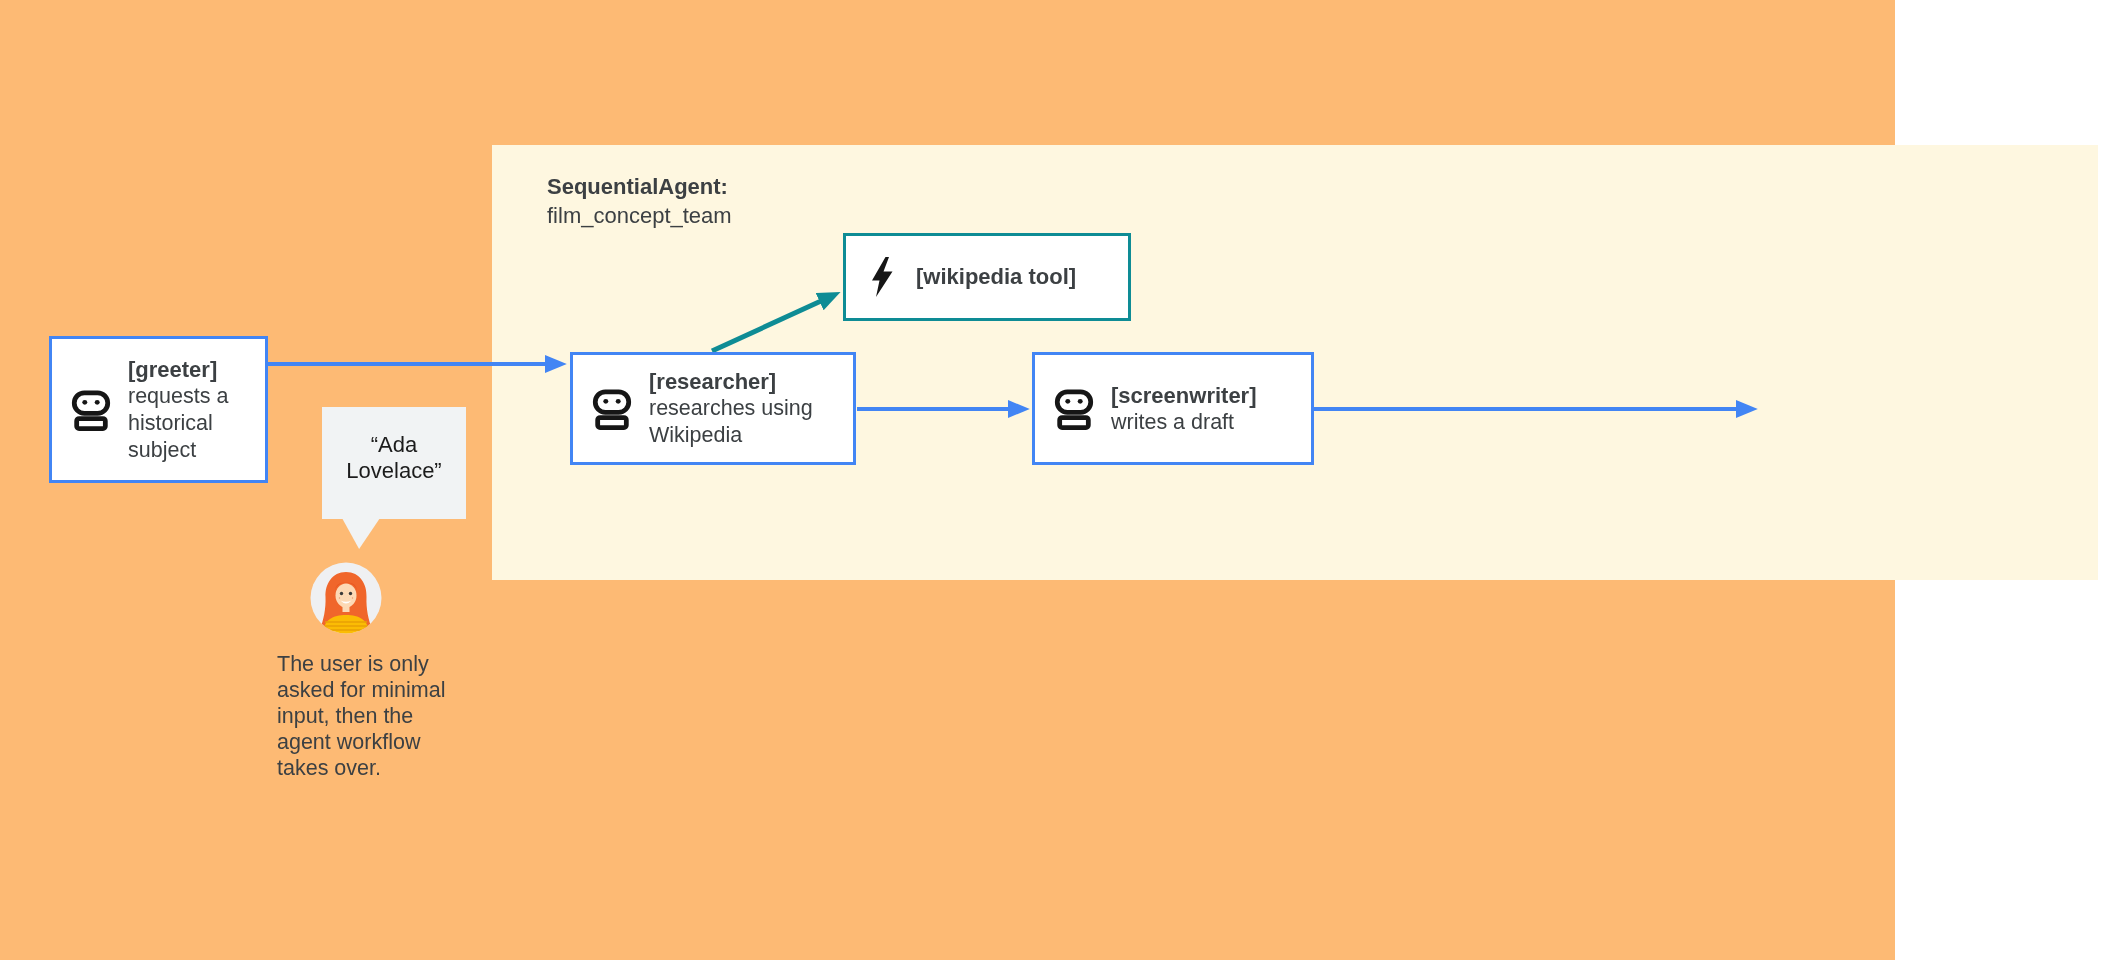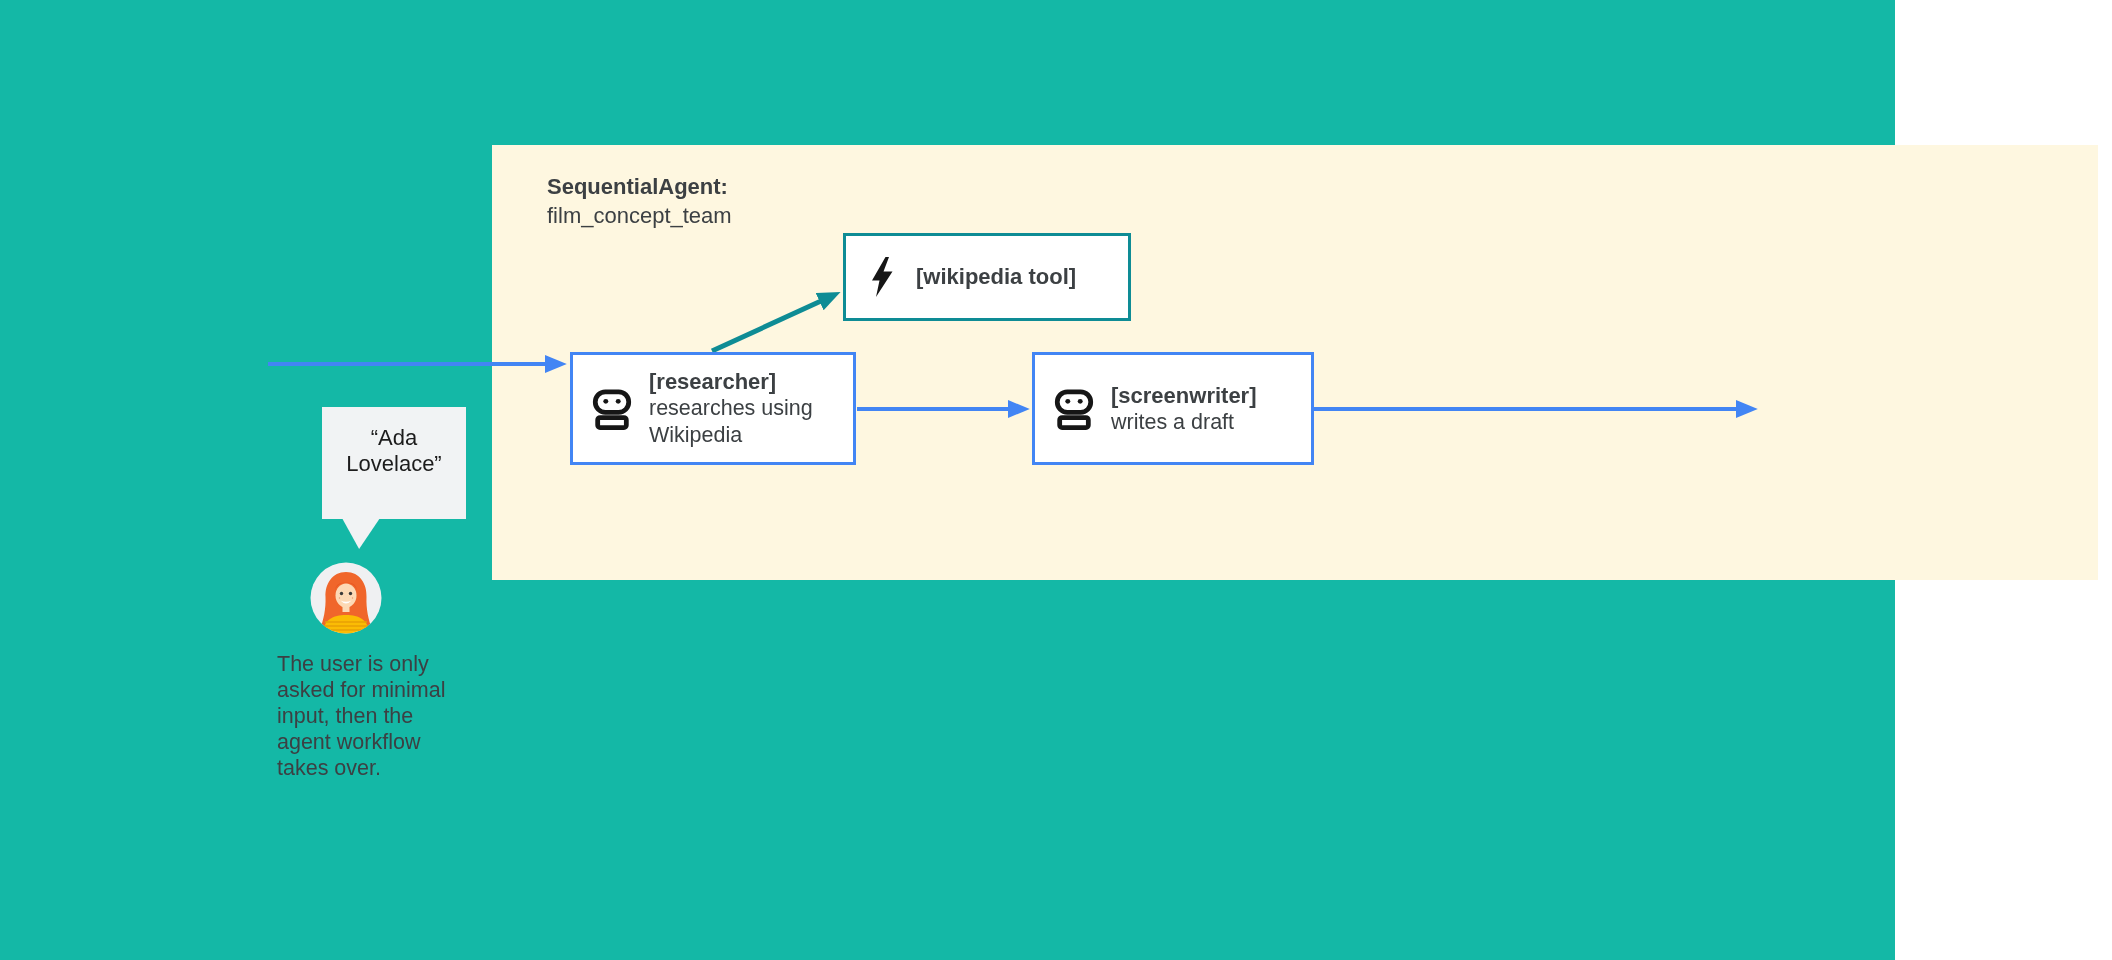--- a/index.html
+++ b/index.html
@@ -7,21 +7,21 @@
        font-family:"Liberation Sans", sans-serif;
        -webkit-font-smoothing:antialiased;}
   :root{
     --accent-blue:#4285F4;
     --accent-teal:#0E8C95;
     --group-bg:#FEF7E0;
     --text-dark:#3C4043;
     --bubble-bg:#F1F3F4;
     --icon-black:#202124;
   }
-  .canvas{position:relative;width:1895px;height:960px;background:#14b8a6;}
+  .canvas{position:relative;width:1895px;height:960px;background:#fdba74;}
 
   
   .group-bg{position:absolute;left:492px;top:145px;width:1606px;height:435px;
             background:var(--group-bg);}
   .group-label{position:absolute;left:547px;top:172px;color:var(--text-dark);
                font-size:22px;line-height:29px;}
   .group-label .t1{font-weight:700;}
 
   
   .node{position:absolute;box-sizing:border-box;background:#fff;
@@ -45,21 +45,21 @@
   svg.edges{position:absolute;left:0;top:0;width:2112px;height:960px;
             pointer-events:none;}
   .edge-blue{stroke:var(--accent-blue);stroke-width:4;fill:none;}
   .edge-teal{stroke:var(--accent-teal);stroke-width:5;fill:none;}
   .head-blue{fill:var(--accent-blue);}
   .head-teal{fill:var(--accent-teal);}
 
   
   .bubble{position:absolute;left:322px;top:407px;width:144px;height:112px;
           background:var(--bubble-bg);}
-  .bubble .bubble-text{padding-top:18px;text-align:center;margin:0 auto;width:112px;
+  .bubble .bubble-text{padding-top:25px;text-align:center;margin:0 auto;width:112px;
           font-size:22px;line-height:26px;color:#1c1c1c;}
   .bubble-tail{position:absolute;left:20px;top:100%;margin-top:-1px;width:38px;height:31px;
           background:var(--bubble-bg);clip-path:polygon(0 0,100% 0,45% 100%);}
 
   
   .avatar{position:absolute;left:310px;top:562px;width:72px;height:72px;}
   .caption{position:absolute;left:277px;top:651px;width:180px;
            font-size:21.5px;line-height:26px;color:var(--text-dark);}
 </style>
 </head>
@@ -88,20 +88,32 @@
     <path class="edge-blue" d="M1314,409 H1737" marker-end="url(#ab)"></path>
   </svg>
 
   <div class="tool">
     <svg width="24" height="40" viewBox="0 0 24 40">
       <path d="M15.5 0 L2 23.5 L9.5 23.5 L6 40 L22.5 14.5 L13.5 14.5 L19 0 Z" fill="#161616"></path>
     </svg>
     <span class="nm">[wikipedia tool]</span>
   </div>
 
+  <div class="node node-greeter">
+    <svg class="robot" width="42" height="44" viewBox="0 0 44 44">
+      <rect x="4.5" y="4" width="35" height="21.5" rx="10.5" fill="none" stroke="#161616" stroke-width="5"></rect>
+      <circle cx="15.5" cy="14" r="2.6" fill="#161616"></circle>
+      <circle cx="28.5" cy="14" r="2.6" fill="#161616"></circle>
+      <rect x="7" y="31" width="30" height="10.5" rx="2.5" fill="none" stroke="#161616" stroke-width="5"></rect>
+    </svg>
+    <div class="txt">
+      <div class="nm">[greeter]</div>
+      <div class="ds">requests a historical subject</div>
+    </div>
+  </div>
 
   <div class="node node-researcher">
     <svg class="robot" width="42" height="44" viewBox="0 0 44 44">
       <rect x="4.5" y="4" width="35" height="21.5" rx="10.5" fill="none" stroke="#161616" stroke-width="5"></rect>
       <circle cx="15.5" cy="14" r="2.6" fill="#161616"></circle>
       <circle cx="28.5" cy="14" r="2.6" fill="#161616"></circle>
       <rect x="7" y="31" width="30" height="10.5" rx="2.5" fill="none" stroke="#161616" stroke-width="5"></rect>
     </svg>
     <div class="txt">
       <div class="nm">[researcher]</div>

